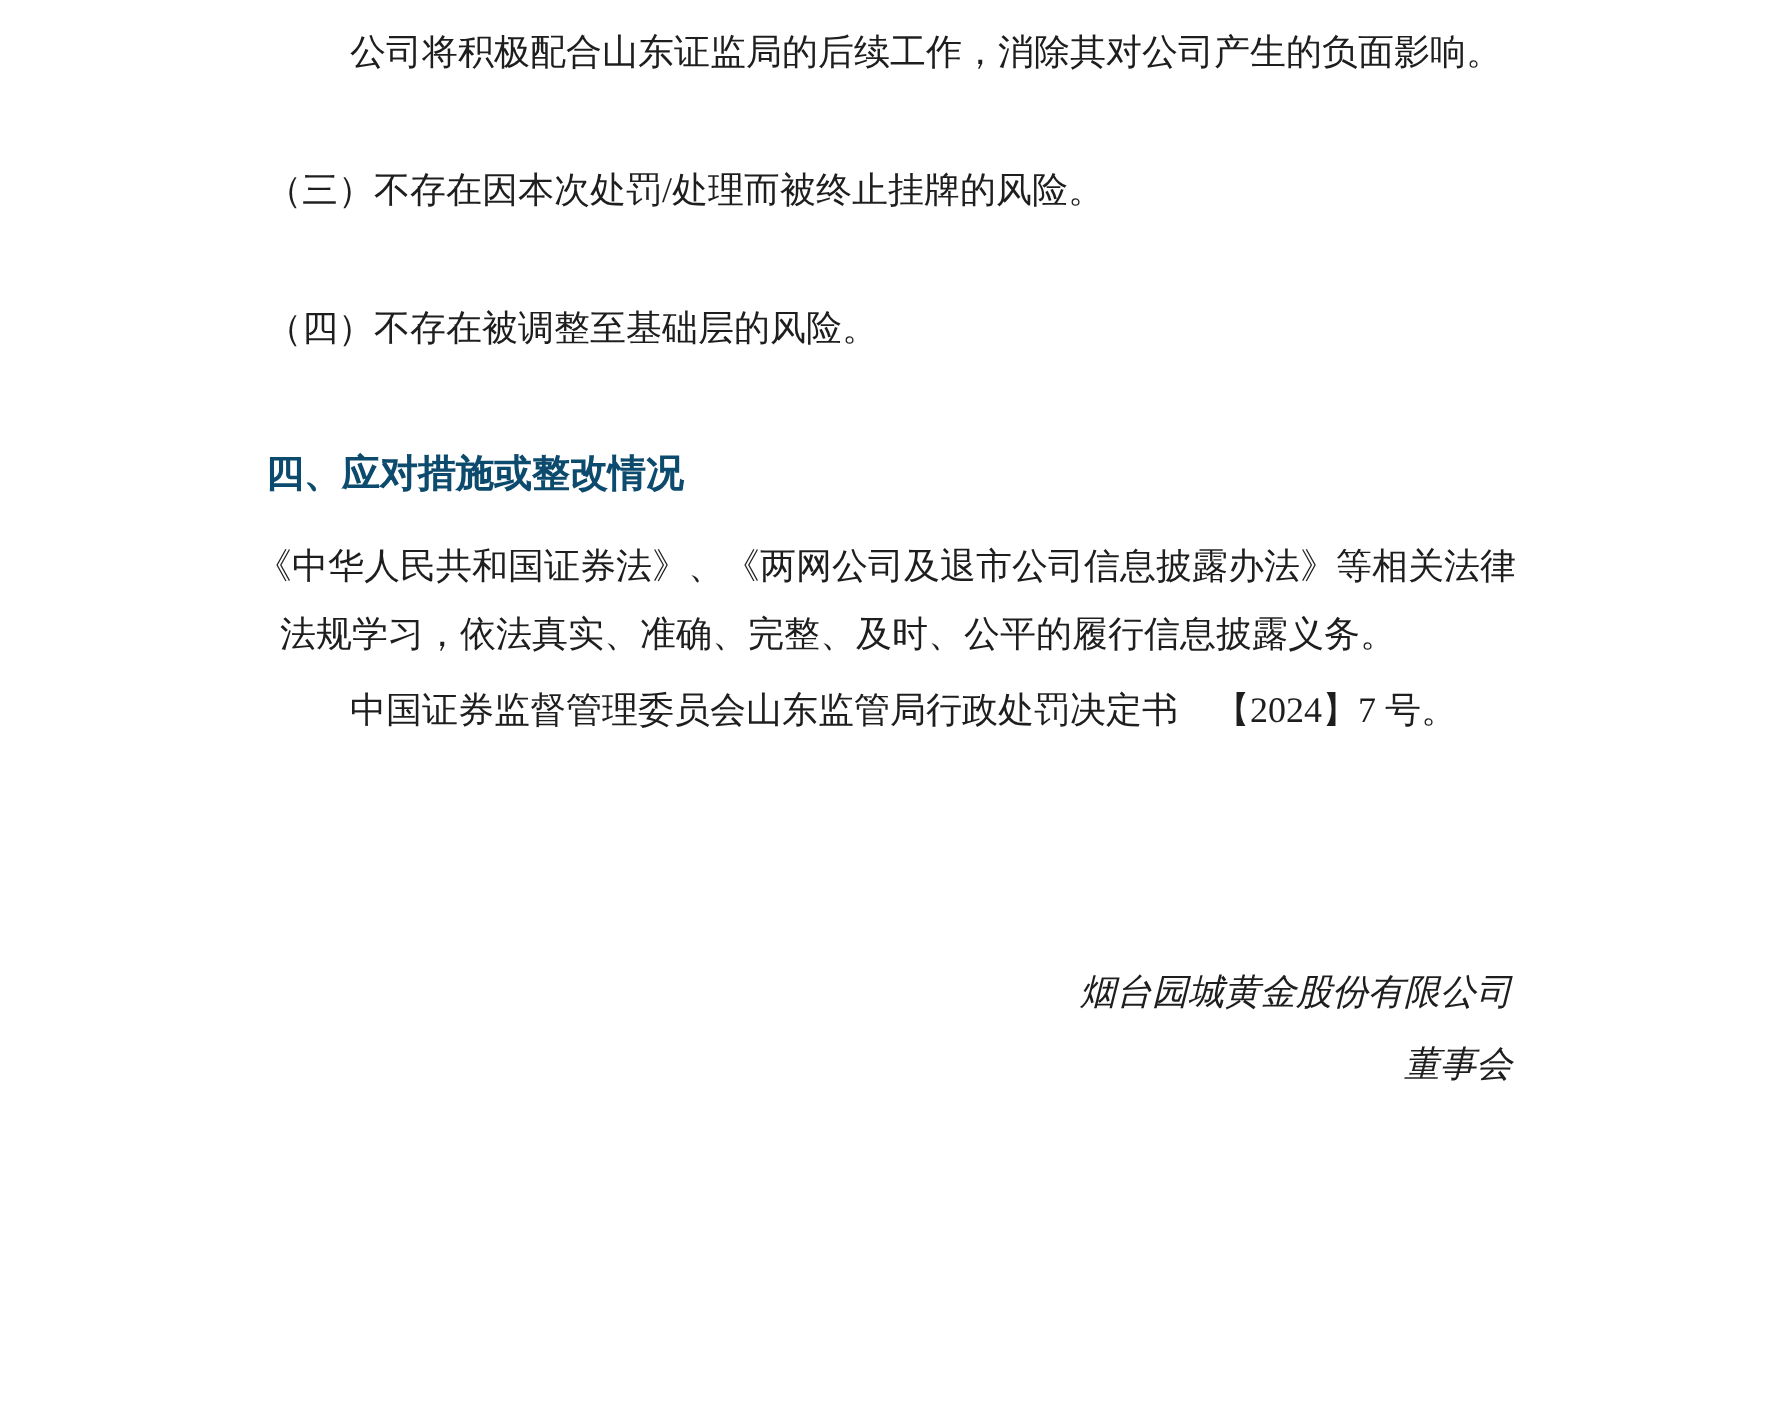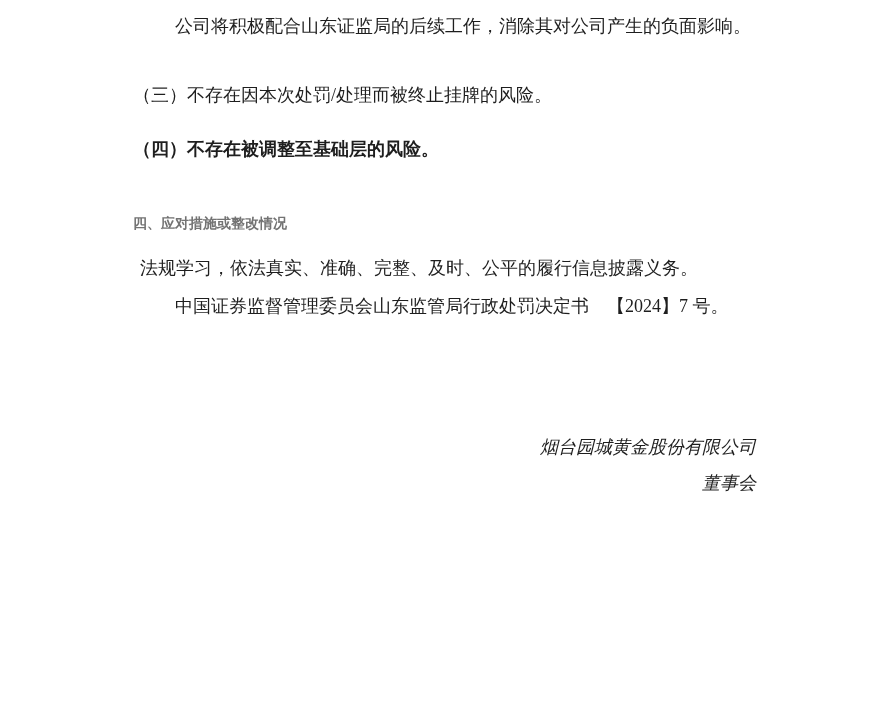--- a/index.html
+++ b/index.html
@@ -25,29 +25,29 @@
   }
   .para {
     margin: 0;
     font-size: 18px;
     line-height: 34px;
     white-space: nowrap;
     font-family: "Liberation Serif", "DejaVu Serif", serif;
   }
   .indent { text-indent: 42px; }
   .risk-item-1 { margin-top: 35px; }
-  .risk-item-2 { margin-top: 20px; font-weight: bold; }
+  .risk-item-2 { margin-top: 35px; }
   .heading {
     margin: 0;
     font-family: "Liberation Sans", "DejaVu Sans", sans-serif;
     font-weight: 700;
-    font-size: 14px;
+    font-size: 19px;
     line-height: 34px;
     white-space: nowrap;
-    color: #737373;
+    color: #0c4a6e;
   }
   .h-four { margin-top: 40px; }
   .para-group { margin-top: 11px; }
   .line-2 { margin-left: -5px; }
   .line-3 { margin-left: 7px; }
   .h-five { margin-top: 43px; }
   .sec5-body { margin-top: 4px; }
   .signature {
     margin-top: 106px;
     text-align: right;
@@ -68,20 +68,21 @@
 
     <p class="para indent">公司将积极配合山东证监局的后续工作，消除其对公司产生的负面影响。</p>
 
     <p class="para risk-item-1">（三）不存在因本次处罚/处理而被终止挂牌的风险。</p>
 
     <p class="para risk-item-2">（四）不存在被调整至基础层的风险。</p>
 
     <h2 class="heading h-four">四、应对措施或整改情况</h2>
 
     <div class="para-group">
+      <p class="para line-2">《中华人民共和国证券法》、《两网公司及退市公司信息披露办法》等相关法律</p>
       <p class="para line-3">法规学习，依法真实、准确、完整、及时、公平的履行信息披露义务。</p>
     </div>
 
 
     <p class="para indent sec5-body">中国证券监督管理委员会山东监管局行政处罚决定书　【2024】7 号。</p>
 
     <div class="signature">
       <div class="sig-line">烟台园城黄金股份有限公司</div>
       <div class="sig-line">董事会</div>
     </div>

